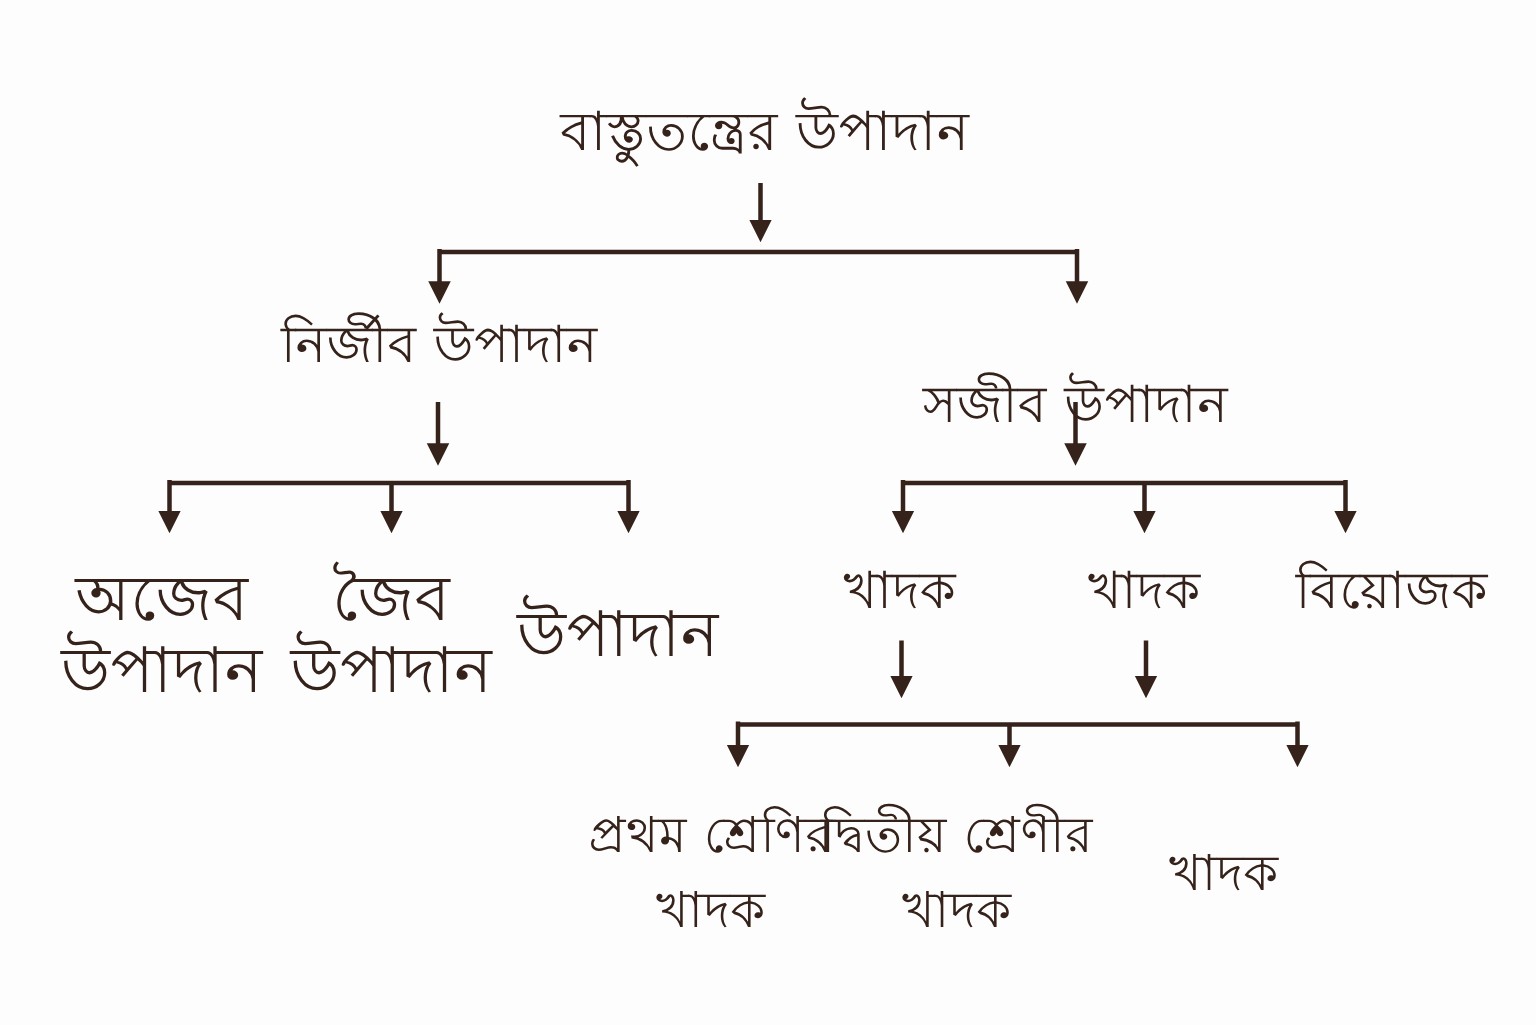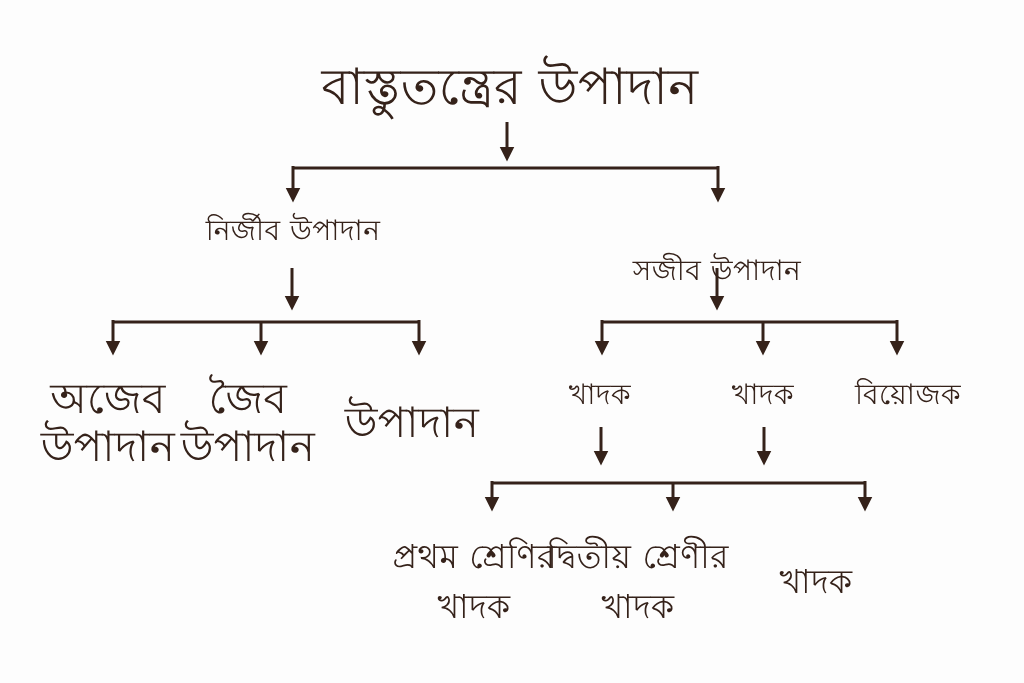--- a/index.html
+++ b/index.html
@@ -25,22 +25,22 @@
   .node {
     position: absolute;
     transform: translate(-50%, -50%);
     white-space: nowrap;
     text-align: center;
     color: var(--ink);
     font-weight: 500;
     letter-spacing: 0.5px;
   }
   .node .line { display: block; }
-  .title-node   { font-size: 50px; }
-  .level2-node  { font-size: 28px; }
+  .title-node   { font-size: 36px; }
+  .level2-node  { font-size: 34px; }
   .level3-node  { font-size: 42px; line-height: 48px; }
   .level4-node  { font-size: 33px; line-height: 50px; }
 </style>
 </head>
 <body>
 
 <div class="canvas">
 
   <svg class="connectors" viewBox="0 0 1024 683" xmlns="http://www.w3.org/2000/svg" aria-hidden="true">
     <defs>
@@ -78,31 +78,31 @@
 
   <div class="node title-node" style="left:510px; top:90px;">বাস্তুতন্ত্রের উপাদান</div>
 
   <div class="node level2-node" style="left:293px; top:232px;">নির্জীব উপাদান</div>
   <div class="node level2-node" style="left:717px; top:232px;margin-top:40px;">সজীব উপাদান</div>
 
   <div class="node level3-node" style="left:108px; top:423px;">
     <span class="line">অজেব</span>
     <span class="line">উপাদান</span>
   </div>
-  <div class="node level3-node" style="left:248px; top:423px;">
+  <div class="node level3-node" style="left:261px; top:423px;">
     <span class="line">জৈব</span>
     <span class="line">উপাদান</span>
   </div>
   <div class="node level3-node" style="left:412px; top:423px;">
     <span class="line">উপাদান</span>
   </div>
 
   <div class="node level2-node" style="left:600px; top:396px;">খাদক</div>
   <div class="node level2-node" style="left:763px; top:396px;">খাদক</div>
-  <div class="node level2-node" style="left:908px; top:396px;">বিয়োজক</div>
+  <div class="node level2-node" style="left:928px; top:396px;">বিয়োজক</div>
 
   <div class="node level4-node" style="left:474px; top:582px;">
     <span class="line">প্রথম শ্রেণির</span>
     <span class="line">খাদক</span>
   </div>
   <div class="node level4-node" style="left:638px; top:582px;">
     <span class="line">দ্বিতীয় শ্রেণীর</span>
     <span class="line">খাদক</span>
   </div>
   <div class="node level4-node" style="left:816px; top:582px;">

